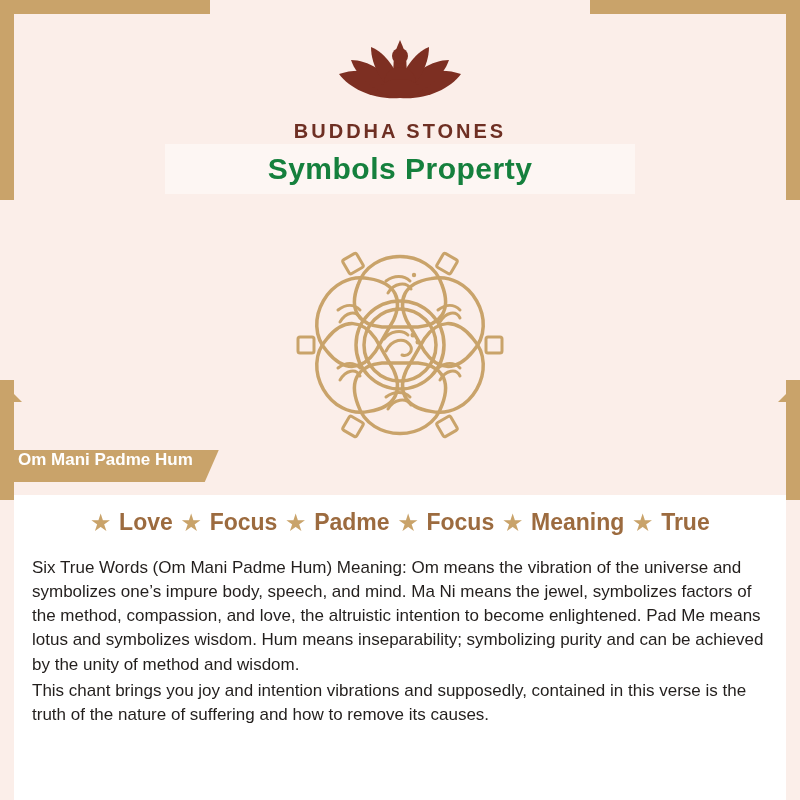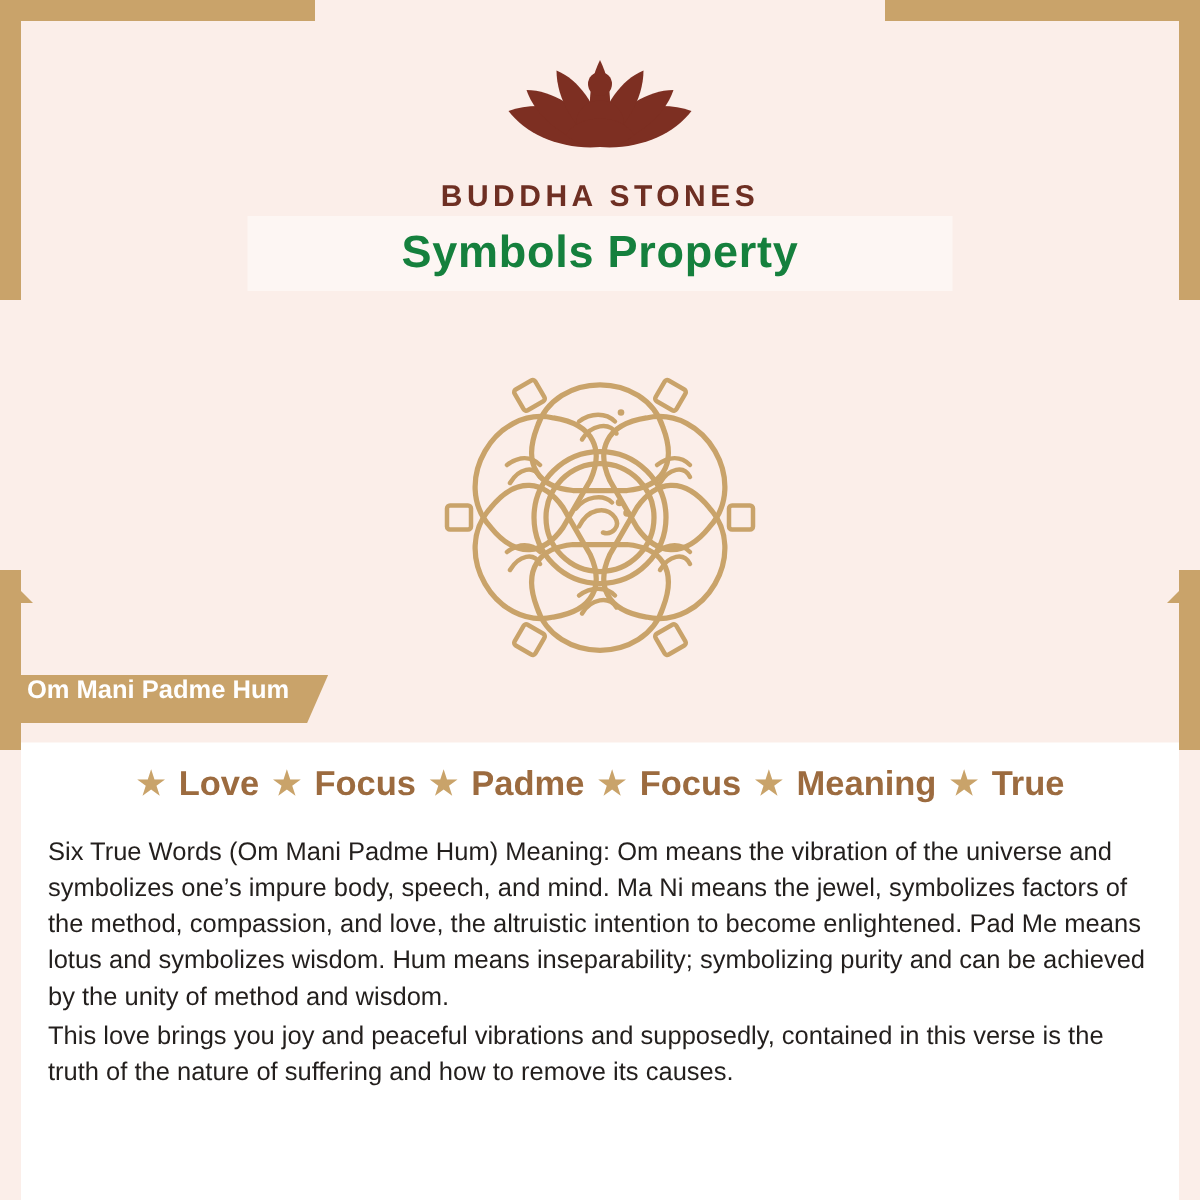--- a/index.html
+++ b/index.html
@@ -343,17 +343,17 @@
       <span class="kw">Padme</span>
       <span class="star">★</span>
       <span class="kw">Focus</span>
       <span class="star">★</span>
       <span class="kw">Meaning</span>
       <span class="star">★</span>
       <span class="kw">True</span>
     </div>
     <div class="body-text">
       <p>Six True Words (Om Mani Padme Hum) Meaning: Om means the vibration of the universe and symbolizes one’s impure body, speech, and mind. Ma Ni means the jewel, symbolizes factors of the method, compassion, and love, the altruistic intention to become enlightened. Pad Me means lotus and symbolizes wisdom. Hum means inseparability; symbolizing purity and can be achieved by the unity of method and wisdom.</p>
-      <p>This love brings you joy and peaceful vibrations and supposedly, contained in this verse is the truth of the nature of suffering and how to remove its causes.</p>
+      <p>This chant brings you joy and intention vibrations and supposedly, contained in this verse is the truth of the nature of suffering and how to remove its causes.</p>
     </div>
   </div>
 
 </div>
 
 </body></html>

